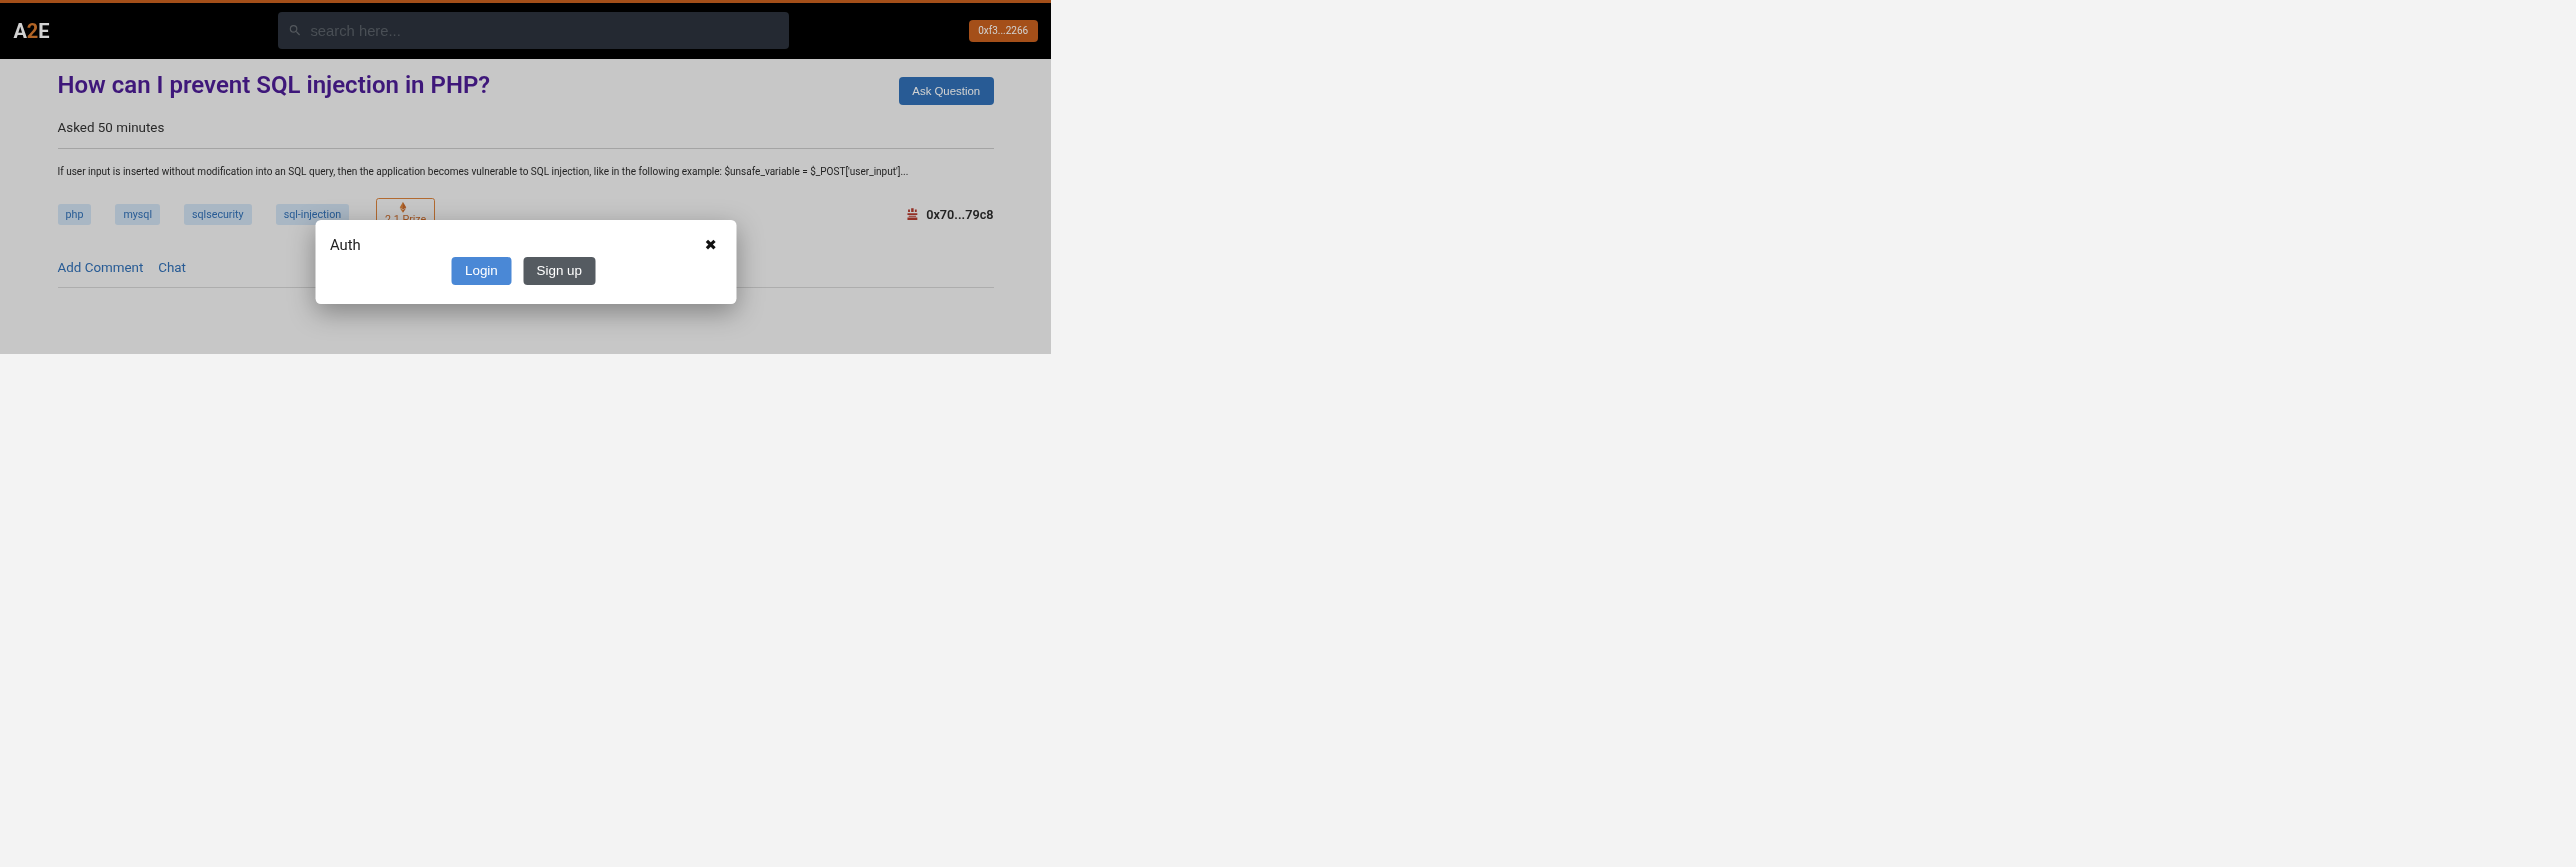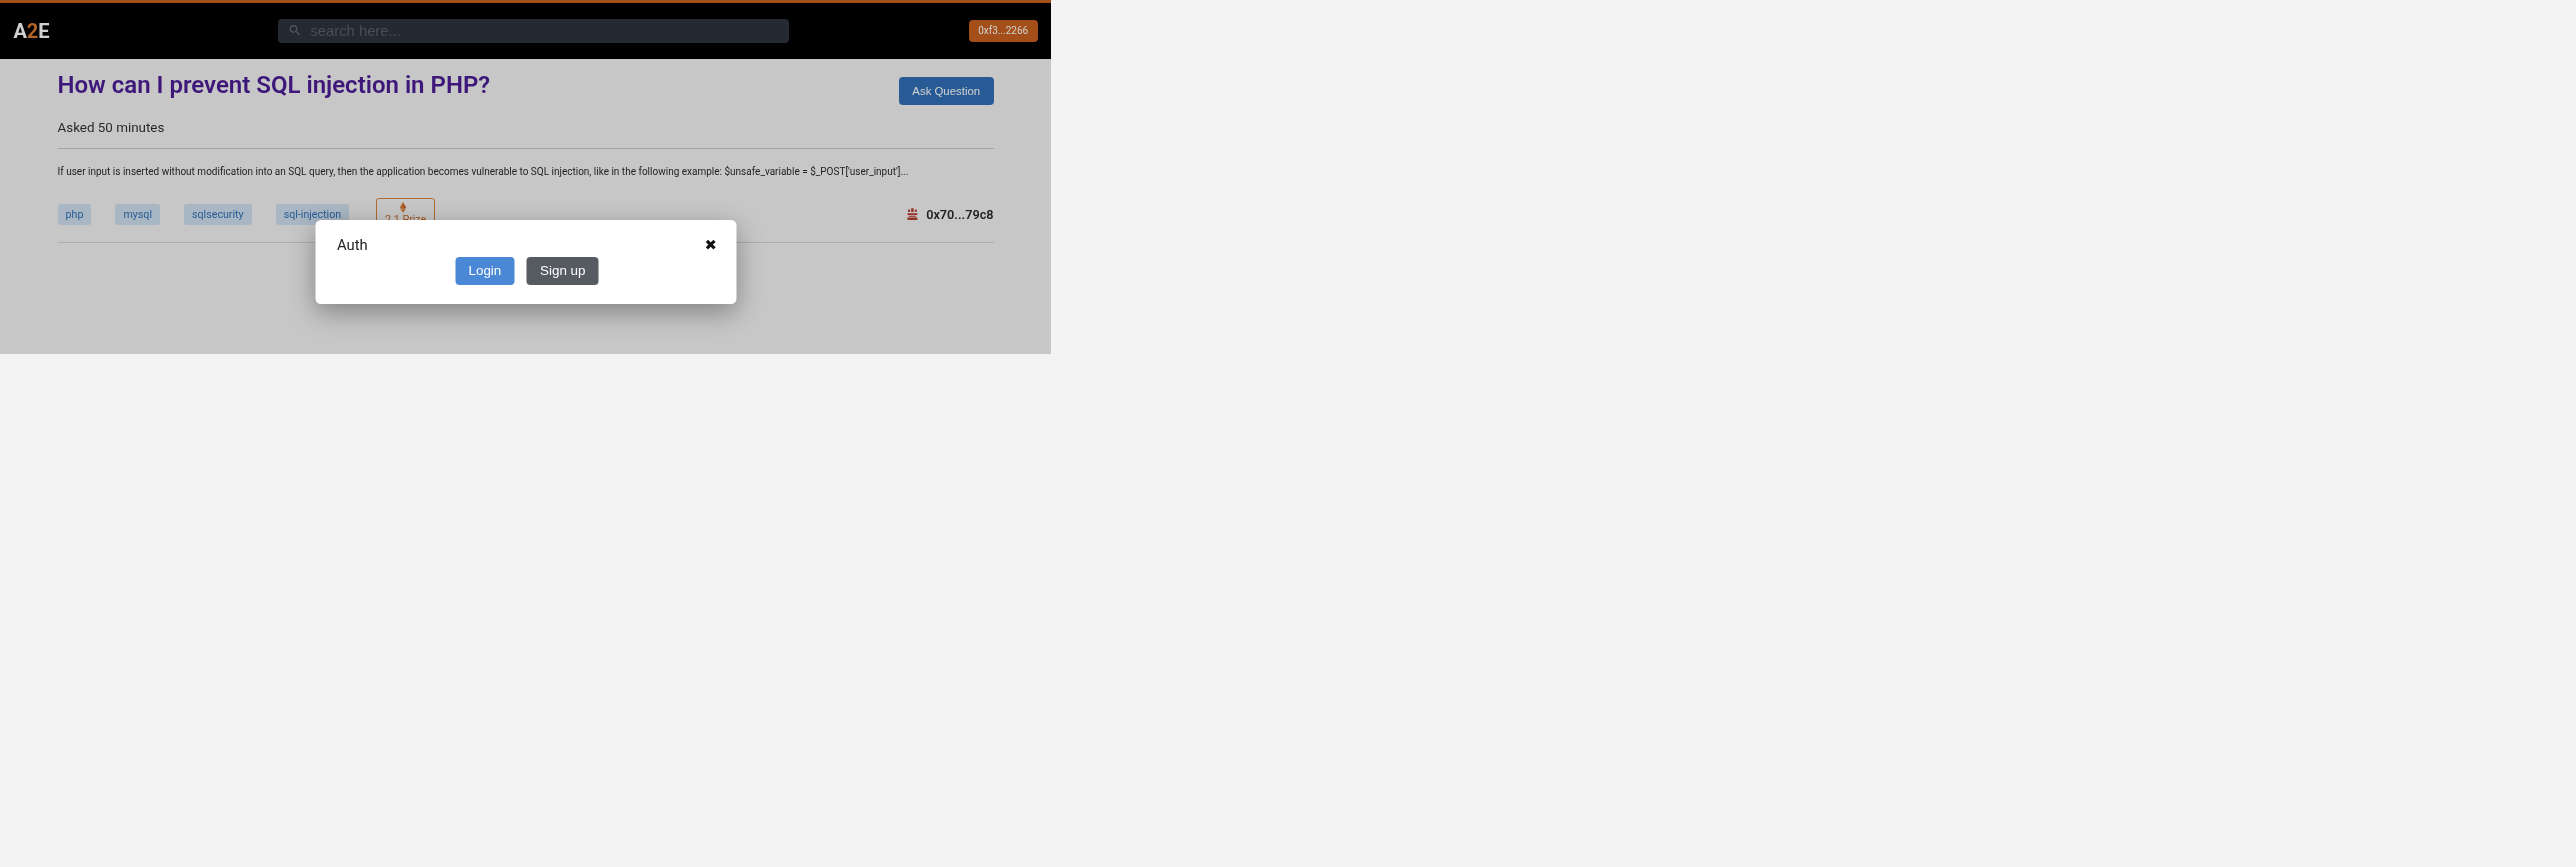--- a/index.html
+++ b/index.html
@@ -33,21 +33,21 @@
 .logo .accent { color: #d97a2e; }
 .search-wrap {
   flex: 0 0 511px;
   margin-left: 201px;
 }
 .search-box {
   display: flex;
   align-items: center;
   background: #2c333d;
   border-radius: 4px;
-  height: 24px;
+  height: 37px;
   padding: 0 10.7px;
 }
 .search-icon {
   width: 14.8px;
   height: 14.8px;
   fill: #666b72;
   margin-right: 8px;
 }
 .search-input {
   background: transparent;
@@ -173,21 +173,21 @@
 }
 .modal {
   position: absolute;
   left: 50%;
   top: 220px;
   transform: translateX(-50%);
   width: 421px;
   background: #fff;
   border-radius: 5.4px;
   box-shadow: 0 8px 27px rgba(0,0,0,0.35);
-  padding: 16px 19px 19px 22px;
+  padding: 16px 19px 19px 15px;
 }
 .modal-header {
   display: flex;
   justify-content: space-between;
   align-items: center;
 }
 .modal-title {
   font-size: 14.8px;
   color: #222;
 }
@@ -269,20 +269,24 @@
       <span>2.1 Prize</span>
     </span>
     <div class="author">
       <svg class="author-icon" viewBox="0 0 24 24">
           <path fill="#b43a2e" d="M5 4h3v4H5zM16 4h3v4h-3zM10 2h4v6h-4zM4 10h16v3H4zM6 14h12v2H6zM4 17h16v4H4z"></path>
         </svg>
       <span>0x70...79c8</span>
     </div>
   </div>
 
+  <div class="actions-row">
+    <span class="action-link">Add Comment</span>
+    <span class="action-link">Chat</span>
+  </div>
 
   <hr class="divider2">
 </div>
 
 <div class="overlay"></div>
 
 <div class="modal">
   <div class="modal-header">
     <div class="modal-title">Auth</div>
     <div class="close-icon">✖</div>

